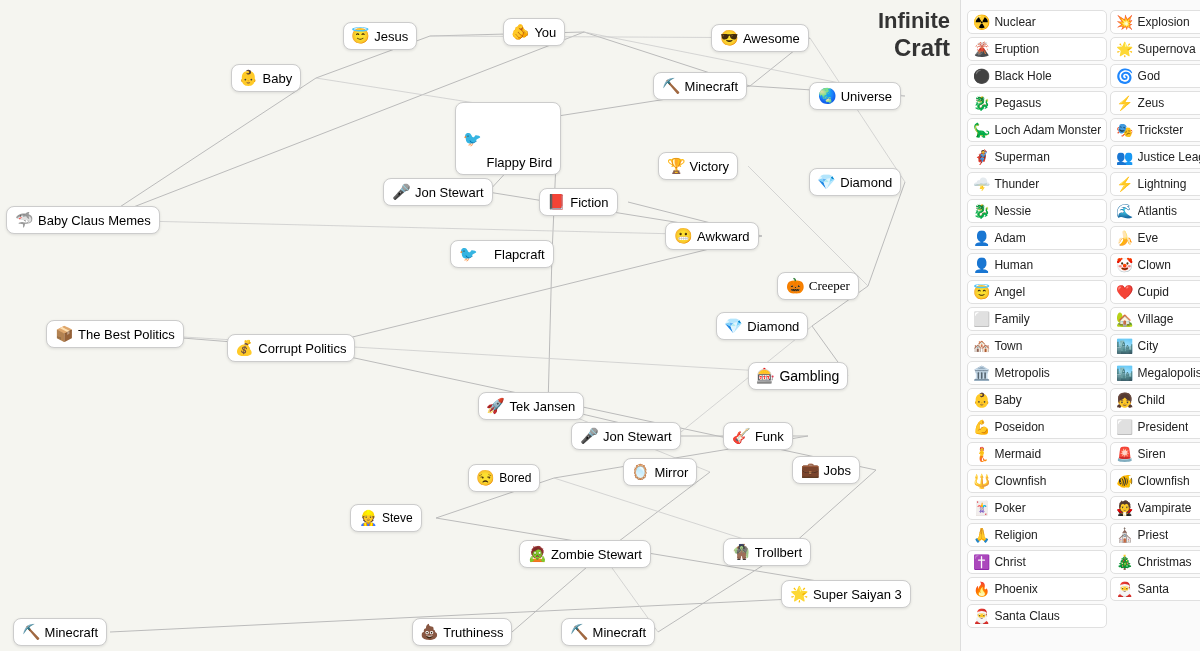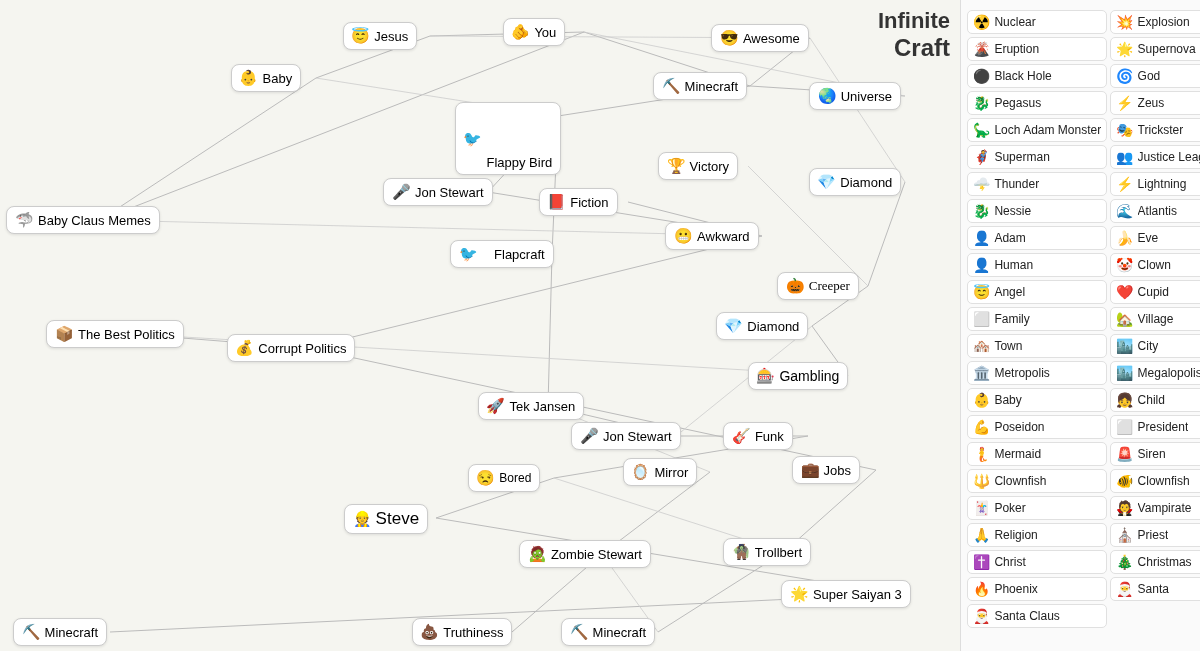--- a/index.html
+++ b/index.html
@@ -323,21 +323,21 @@
     </div>
     <div class="node-wrapper" style="left: 826px; top: 456px;">
       <div class="node">
         <span class="node-icon">💼</span>
         <span style="font-size: 13px;">Jobs</span>
       </div>
     </div>
     <div class="node-wrapper" style="left: 386px; top: 504px;">
       <div class="node">
         <span class="node-icon">👷</span>
-        <span style="font-size: 17px;">Steve</span>
+        <span style="font-size: 12px;">Steve</span>
       </div>
     </div>
     <div class="node-wrapper" style="left: 552px; top: 540px;">
       <div class="node">
         <span class="node-icon">🧟</span>
         <span style="font-size: 13px;">Zombie Stewart</span>
       </div>
       <div class="first-discovery">First Discovery</div>
     </div>
     <div class="node-wrapper" style="left: 734px; top: 538px;">

